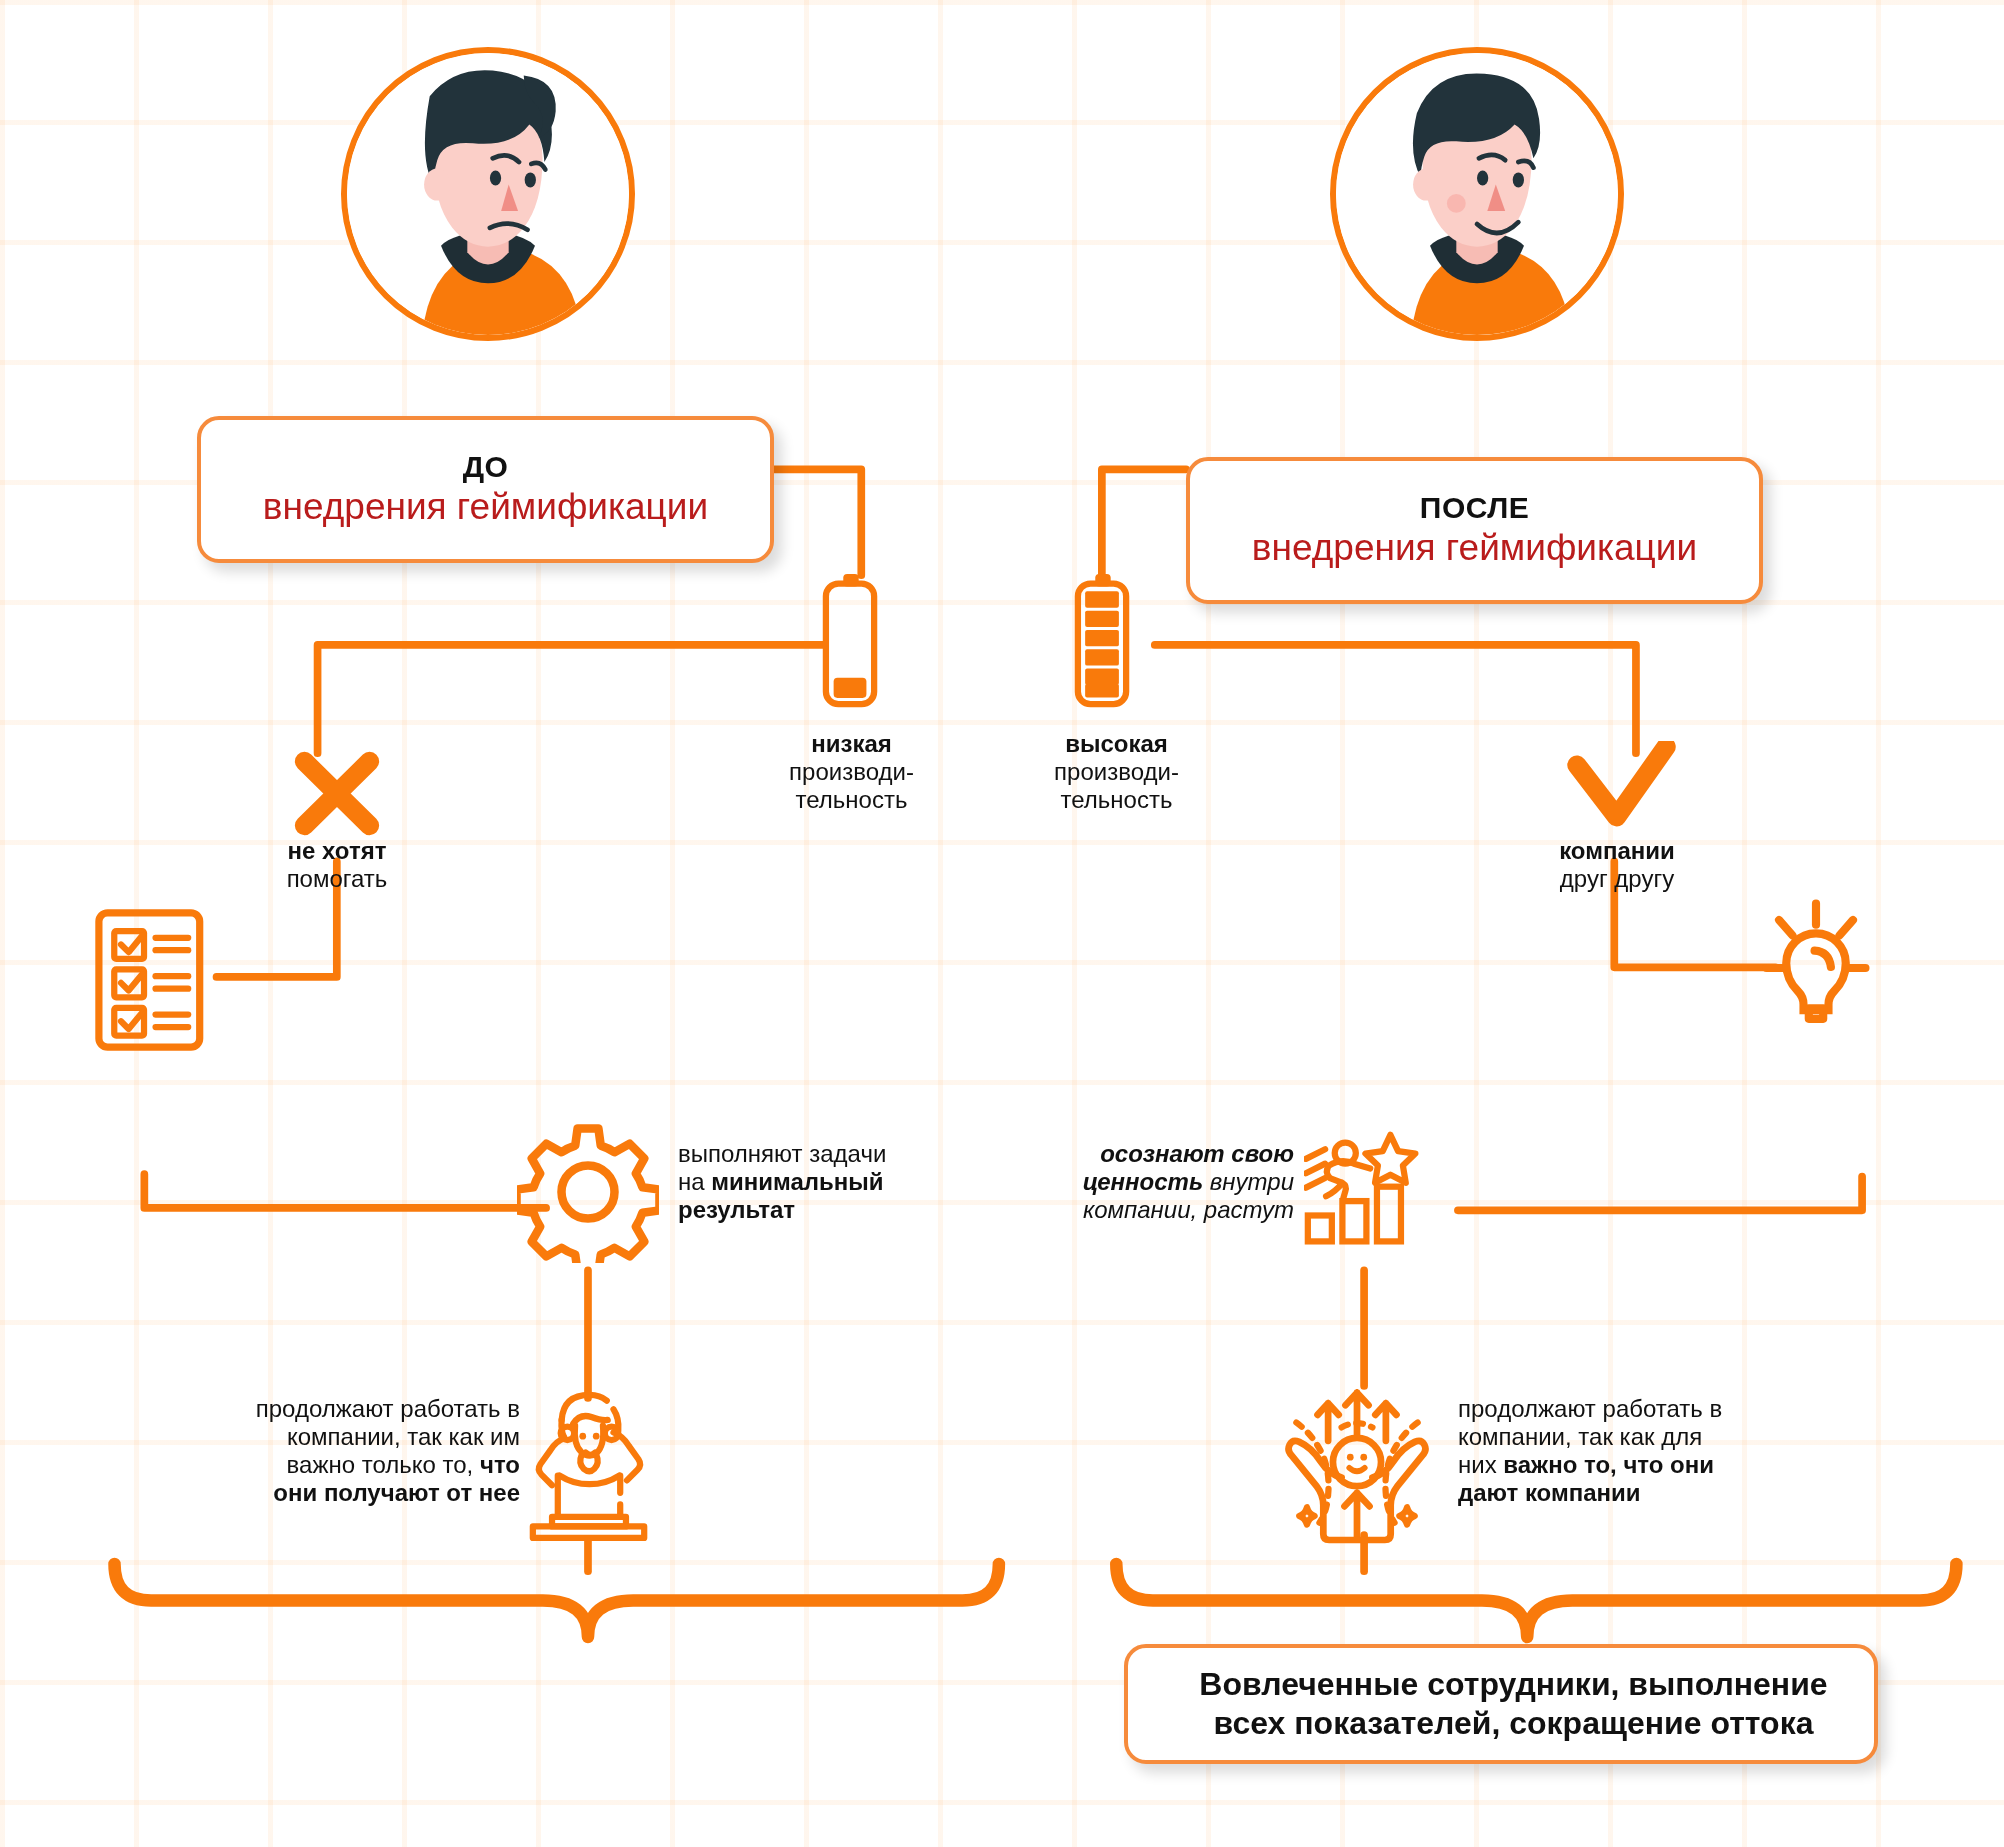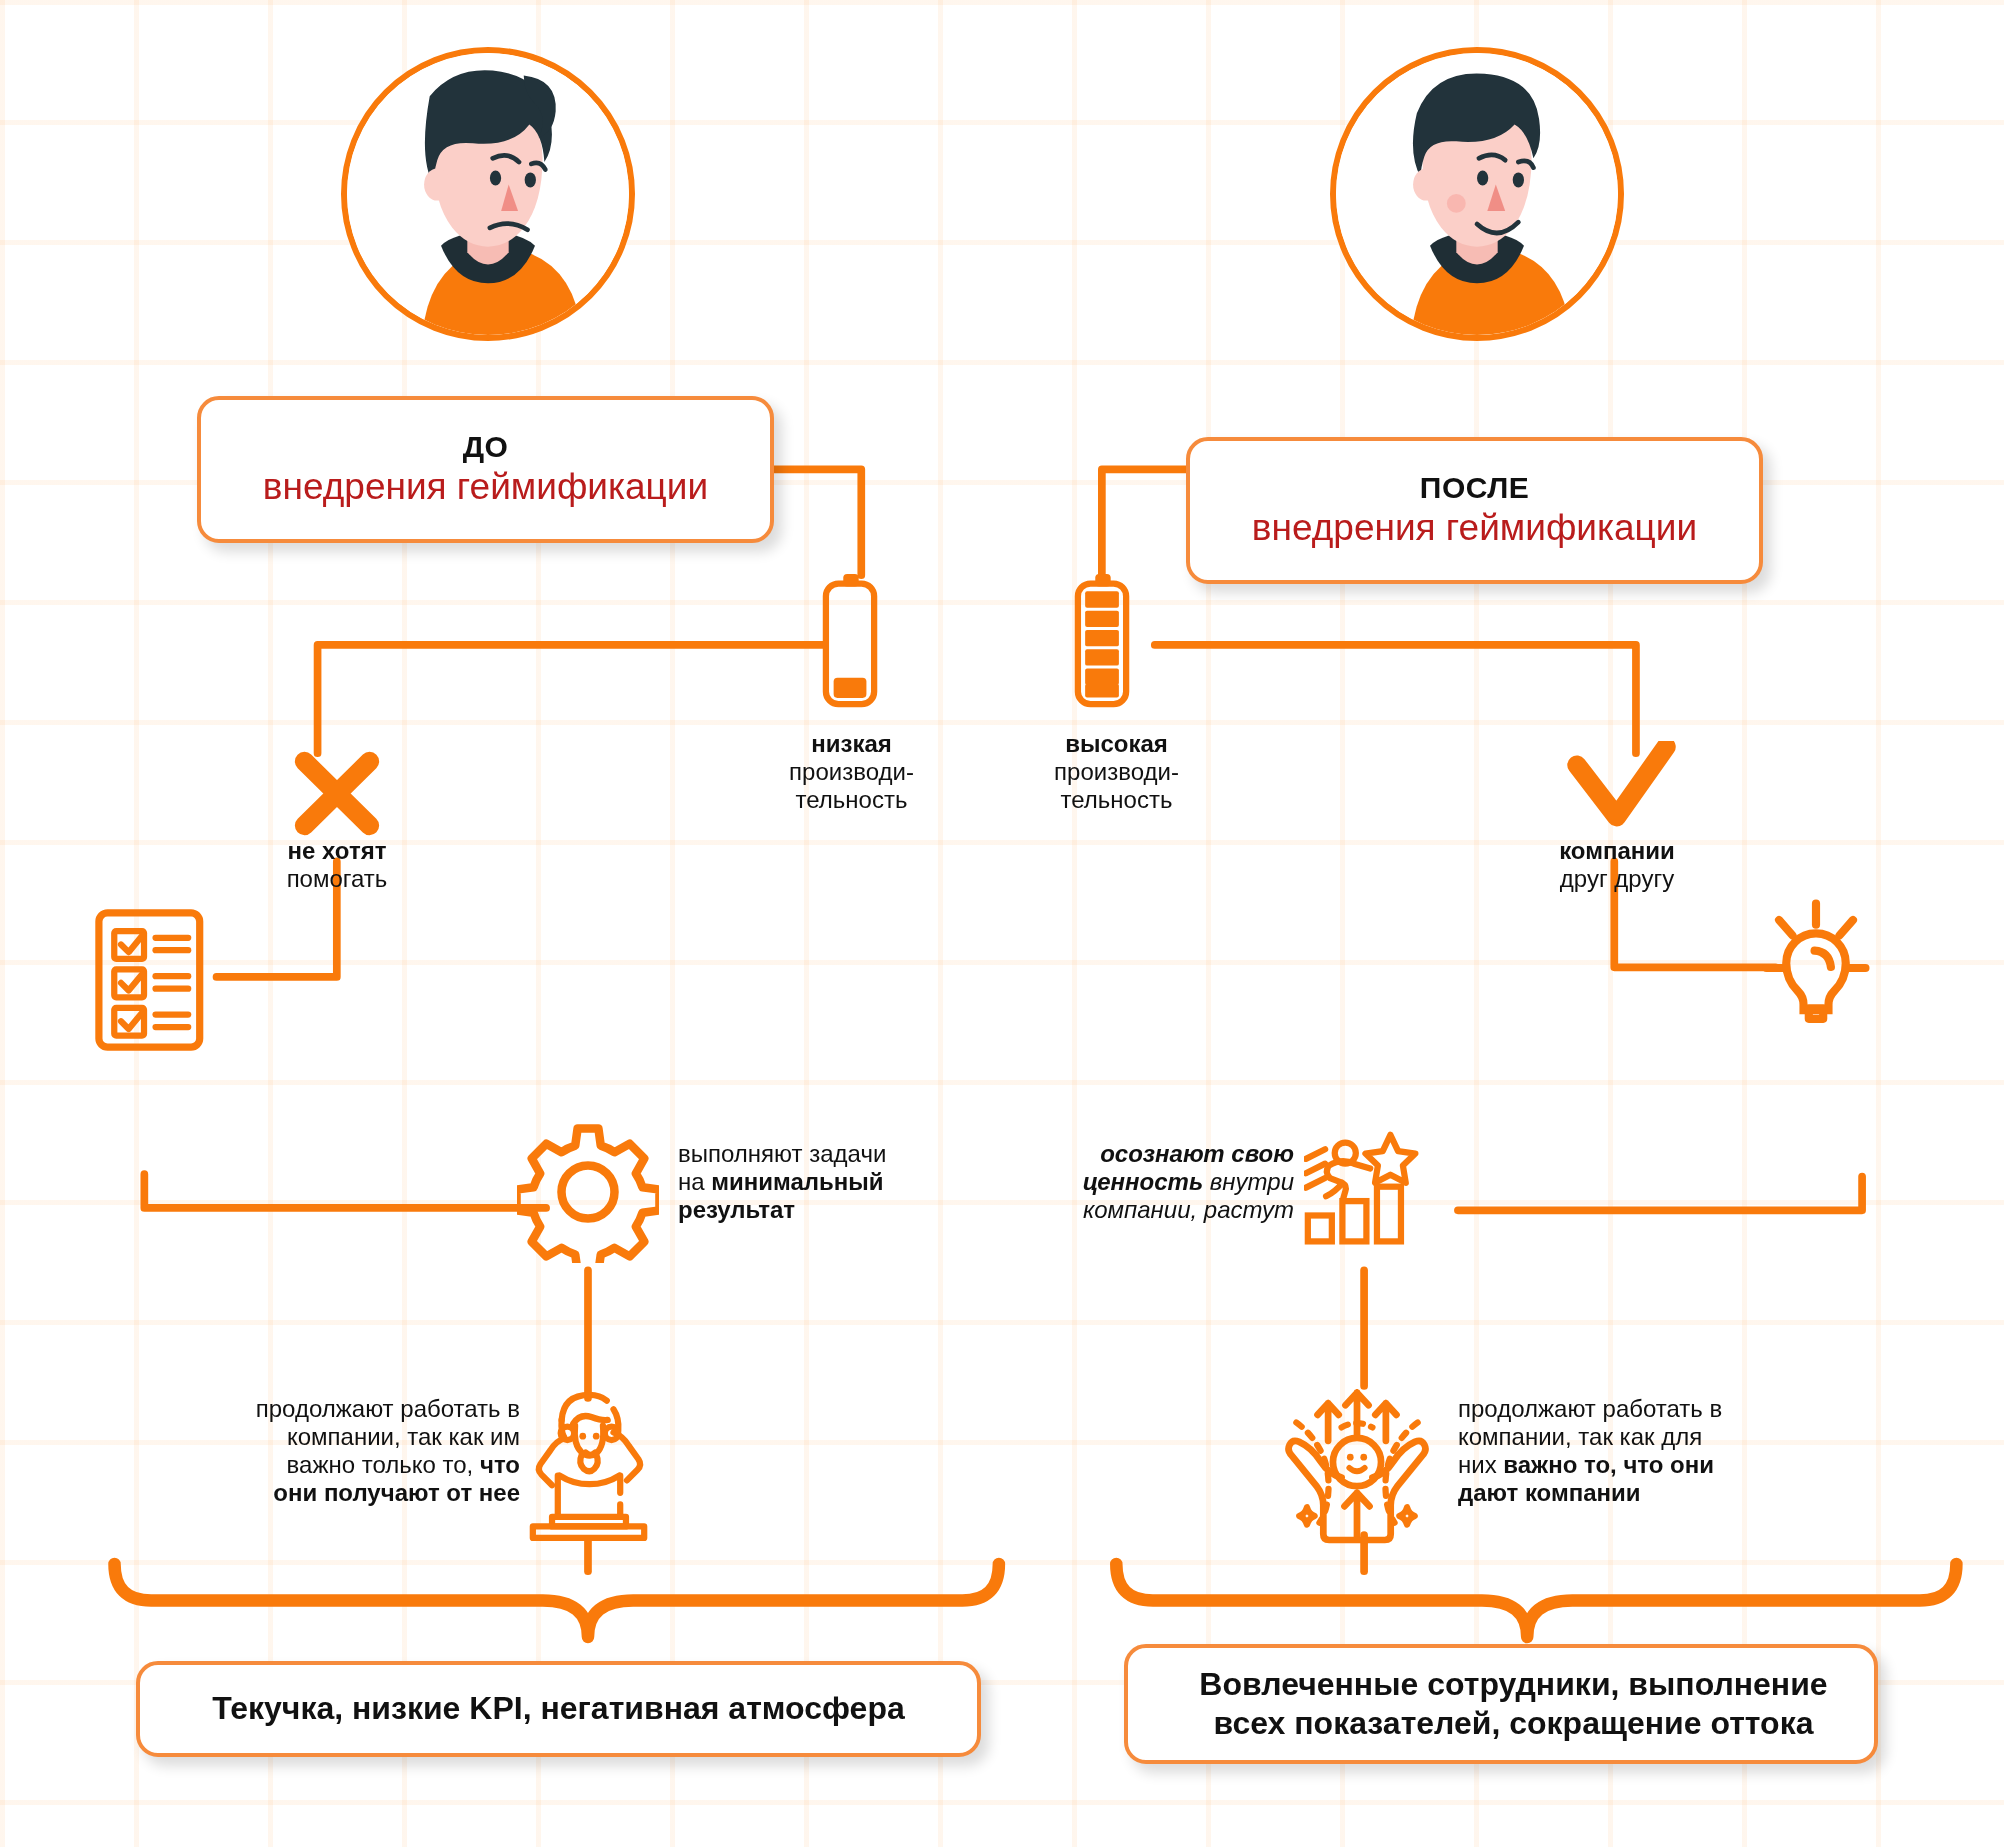--- a/index.html
+++ b/index.html
@@ -31,21 +31,21 @@
   .avatar{
     position:absolute;width:294px;height:294px;border-radius:50%;
     border:6.3px solid #F97A0B;box-sizing:border-box;overflow:hidden;background:#fff;
   }
 
   
   .card{
     position:absolute;background:#fff;border:4.3px solid #F68B3C;border-radius:22px;
     box-shadow:7.7px 8.7px 12.5px rgba(0,0,0,.14);
     display:flex;flex-direction:column;align-items:center;justify-content:center;
-    text-align:center;box-sizing:border-box;
+    text-align:center;box-sizing:border-box;margin-top:20px;
   }
   .card .ttl{font-weight:bold;font-size:30px;color:#111;letter-spacing:0.5px;line-height:1.15;}
   .card .sub{font-size:37px;color:#b91c1c;line-height:1.2;}
 
   
   .banner{
     position:absolute;background:#fff;border:4.3px solid #F68B3C;border-radius:22px;
     box-shadow:7.7px 8.7px 12.5px rgba(0,0,0,.14);
     display:flex;align-items:center;justify-content:center;text-align:center;
     box-sizing:border-box;padding:0 22px;
@@ -333,22 +333,19 @@
       </g>
     </svg>
   </div>
   <div class="cap left" style="left:1458px;top:1395px;width:380px;">
     <span>продолжают работать в</span><br>
     <span>компании, так как для</span><br>
     <span>них </span><b>важно то, что они</b><br>
     <b>дают компании</b>
   </div>
 
-  <div class="banner" style="left:136px;top:1661px;width:845px;height:96px;">
-    <span>Текучка, низкие KPI, негативная атмосфера</span>
-  </div>
 
   <div class="banner" style="left:1124px;top:1644px;width:754px;height:120px;padding-left:47px;">
     <span>Вовлеченные сотрудники, выполнение всех показателей, сокращение оттока</span>
   </div>
 
 </div>
 
 
 </body></html>

